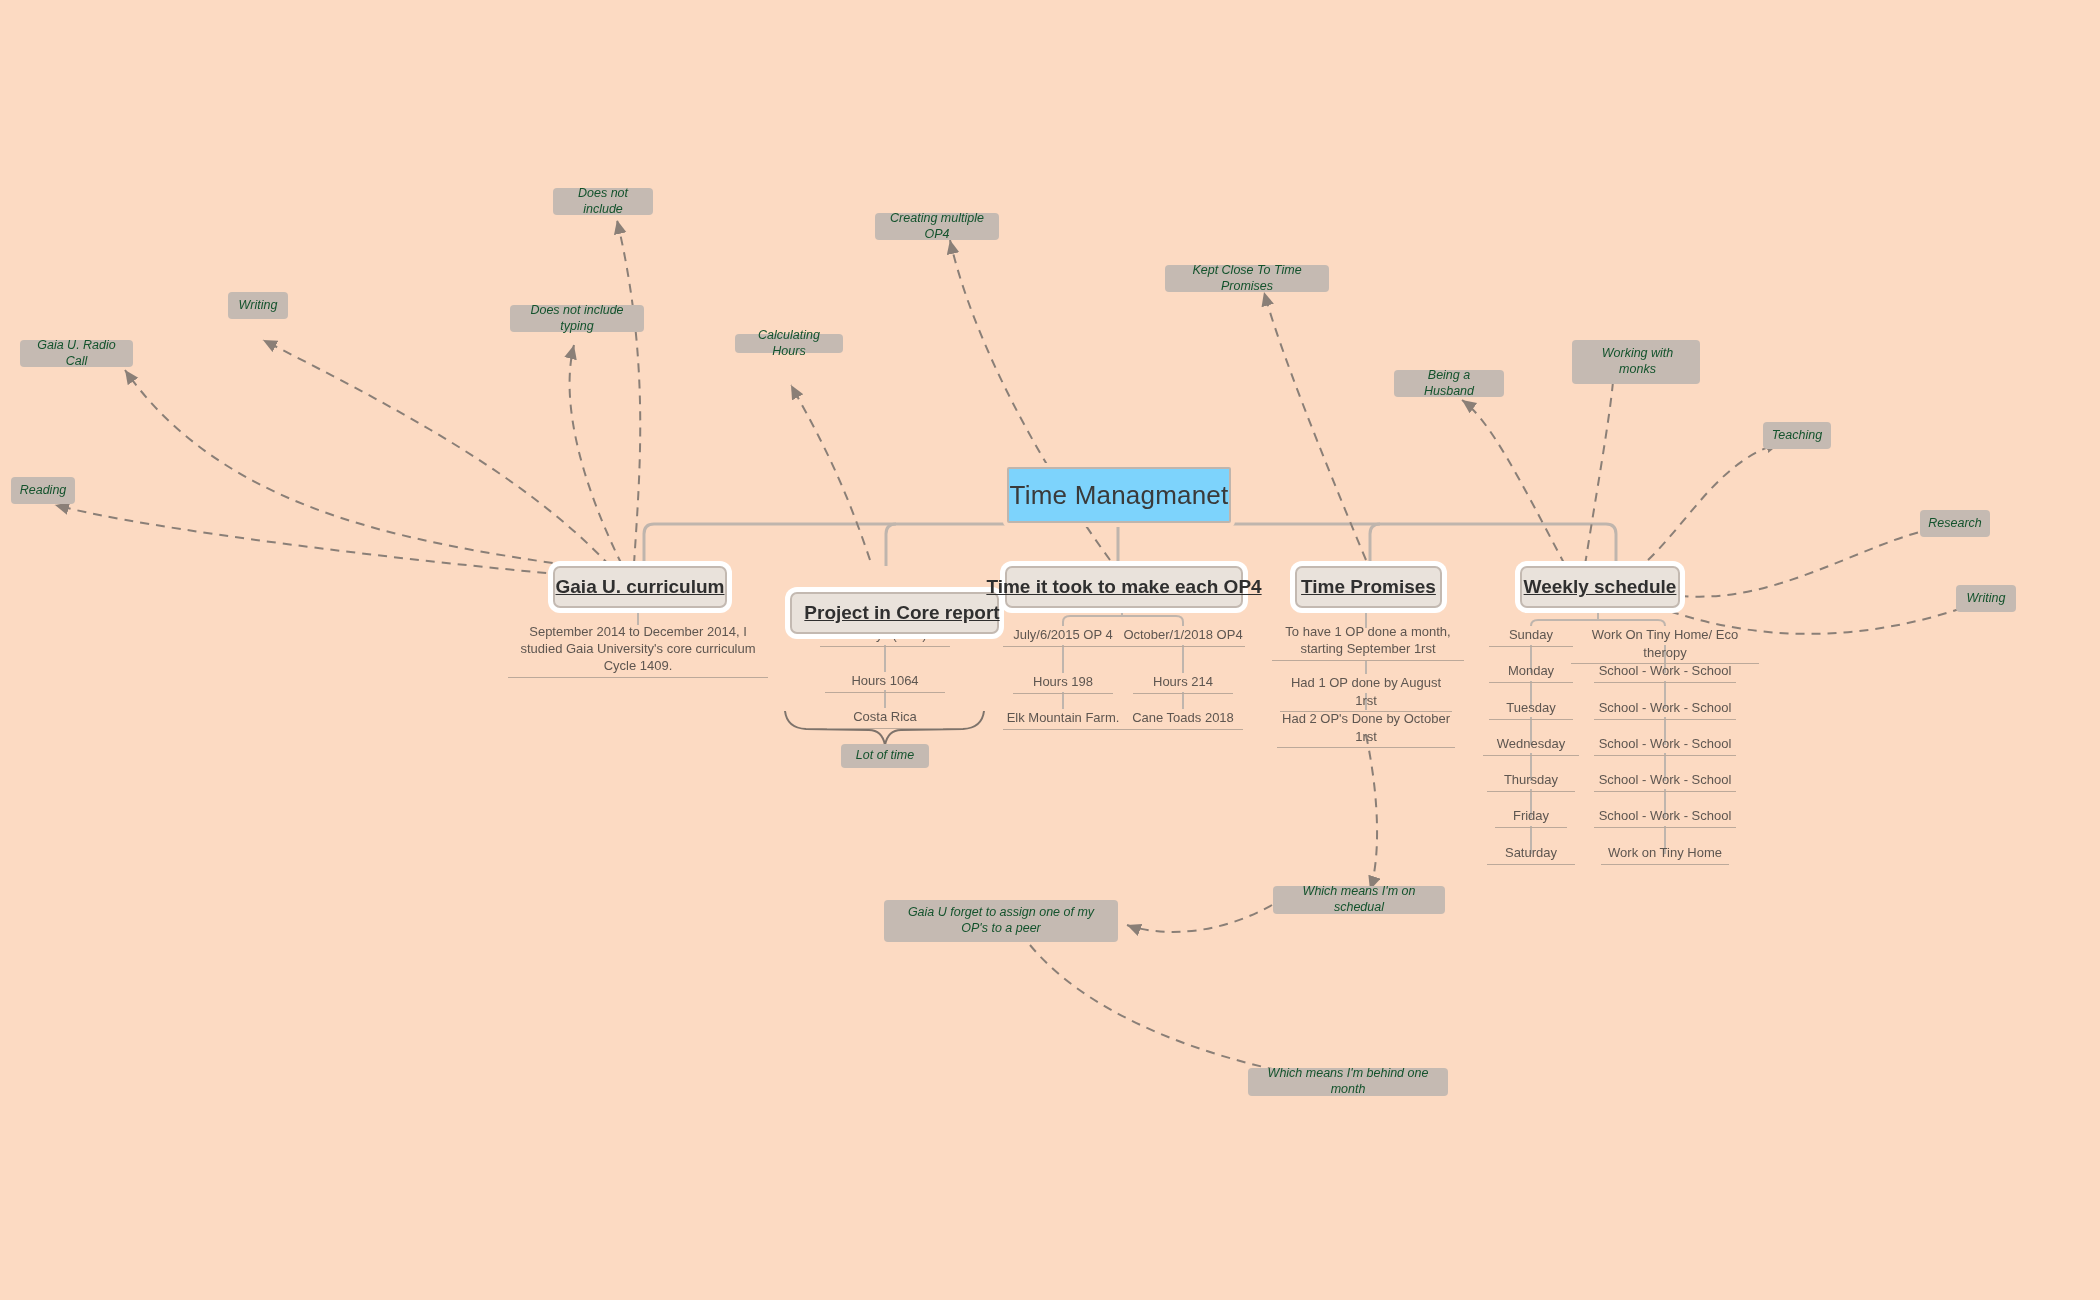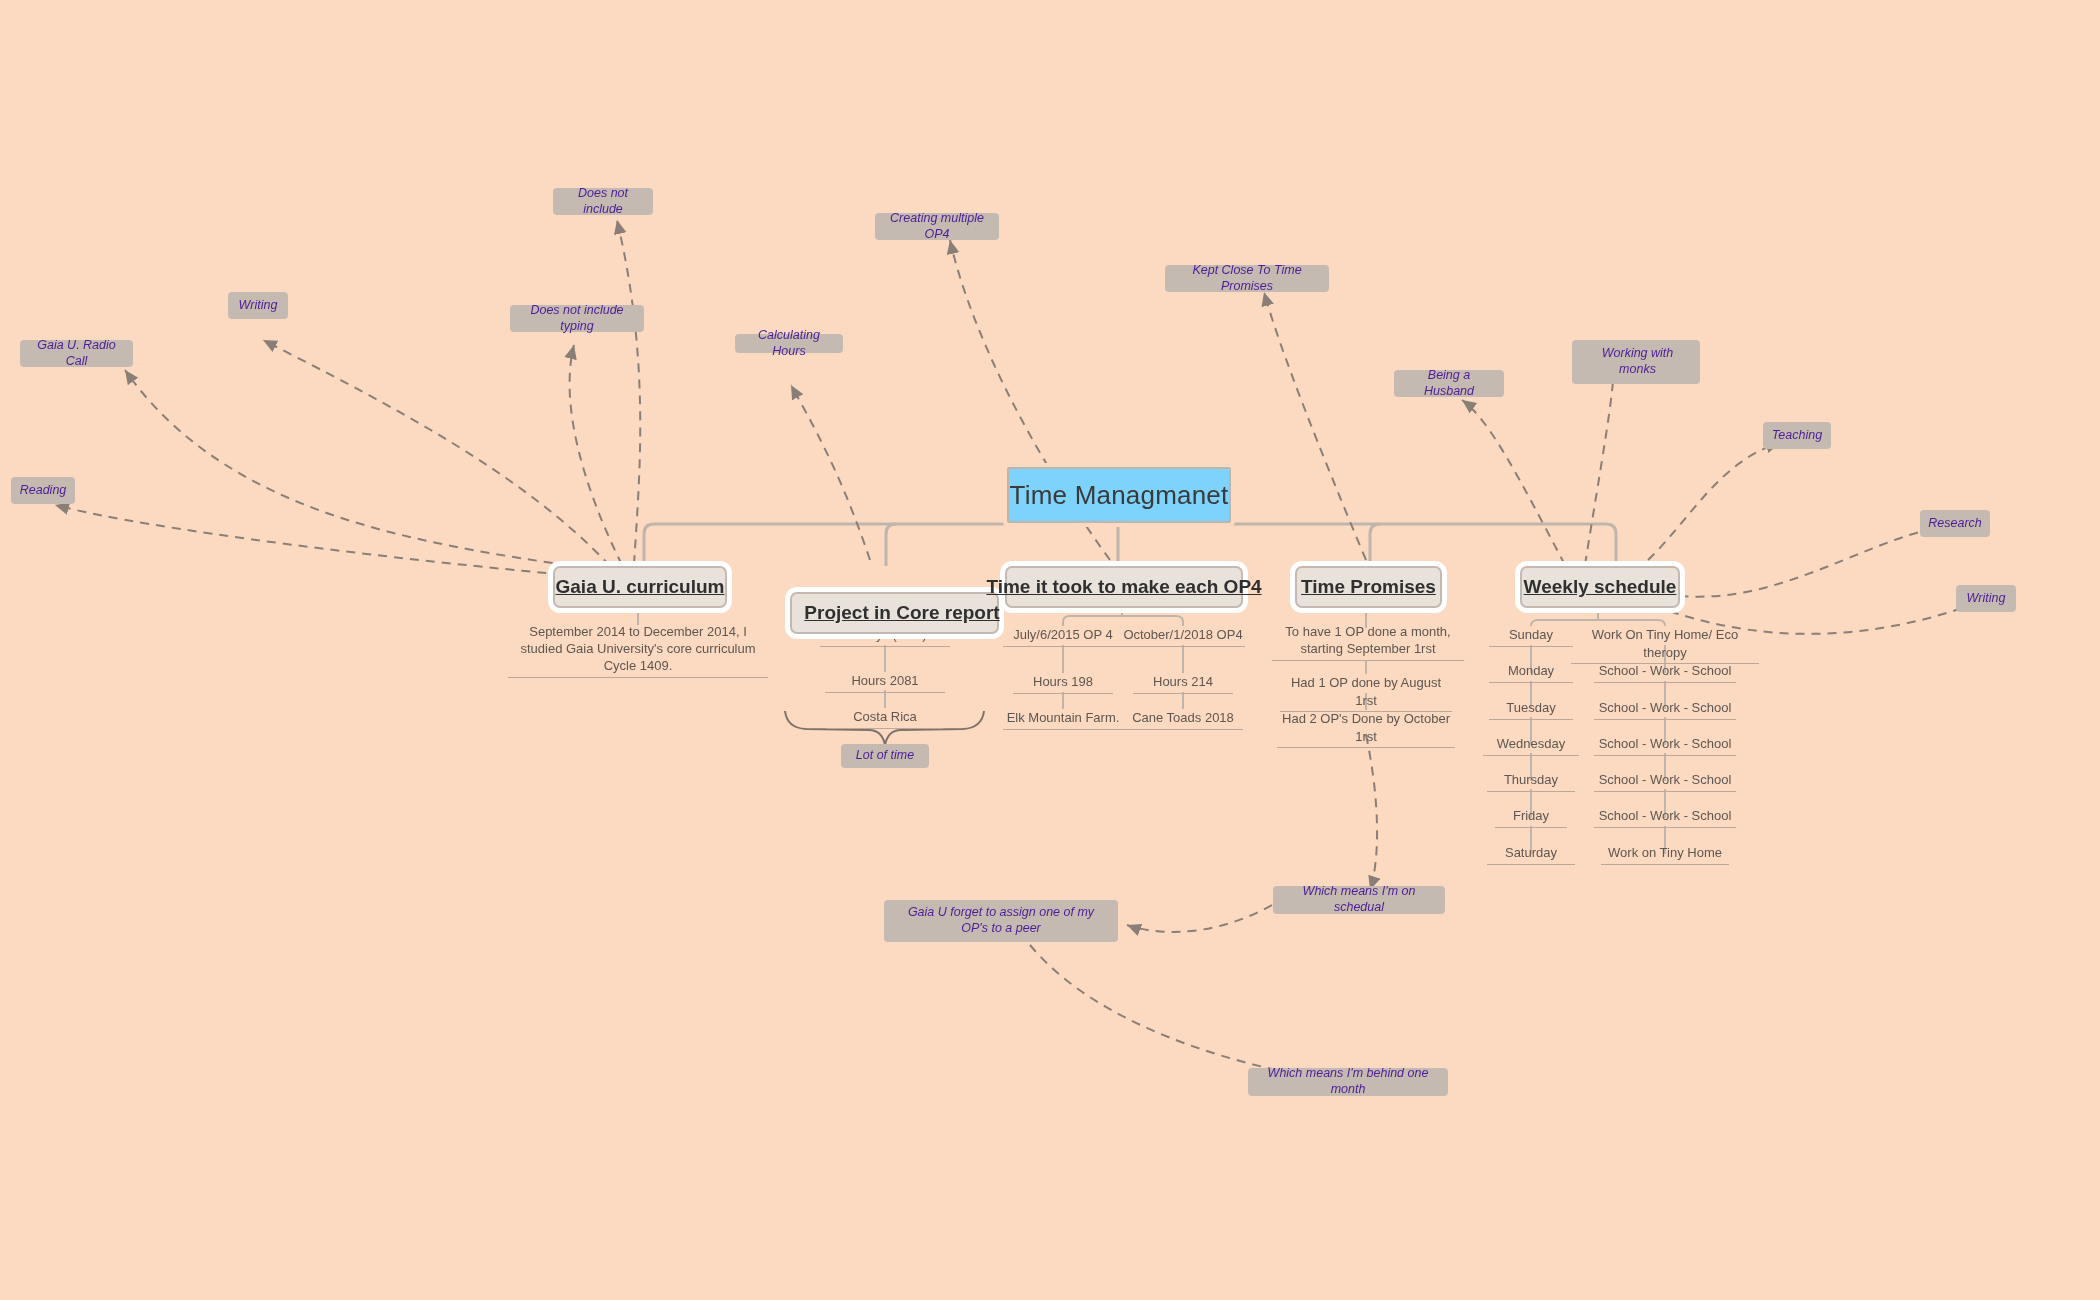--- a/index.html
+++ b/index.html
@@ -54,21 +54,21 @@
     padding-bottom:2px;
     z-index:4;
   }
   .leaf.two-line{line-height:1.3;}
 
   
   .callout{
     position:absolute;
     background:#C5BAB2;
     border-radius:4px;
-    color:#4c1d95;
+    color:#14532d;
     font-size:12.5px;
     font-style:italic;
     display:flex;align-items:center;justify-content:center;
     text-align:center;
     padding:5px 9px;
     box-sizing:border-box;
     line-height:1.25;
     z-index:7;
   }
 </style>
@@ -187,21 +187,21 @@
     <span>Time Promises</span>
   </div>
 
   <div class="branch-node" style="left:1520px;top:566px;width:156px;height:38px;">
     <span>Weekly schedule</span>
   </div>
 
   <div class="leaf two-line" style="left:508px;top:624px;width:260px;">September 2014 to December 2014, I studied Gaia University's core curriculum Cycle 1409.</div>
 
   <div class="leaf" style="left:820px;top:626px;width:130px;">58 days (24/7)</div>
-  <div class="leaf" style="left:825px;top:672px;width:120px;">Hours 2081</div>
+  <div class="leaf" style="left:825px;top:672px;width:120px;">Hours 1064</div>
   <div class="leaf" style="left:827px;top:708px;width:116px;">Costa Rica</div>
 
   <div class="callout" style="left:841px;top:744px;width:88px;height:24px;">Lot of time</div>
 
   <div class="leaf" style="left:1003px;top:626px;width:120px;">July/6/2015 OP 4</div>
   <div class="leaf" style="left:1013px;top:673px;width:100px;">Hours 198</div>
   <div class="leaf" style="left:1003px;top:709px;width:120px;">Elk Mountain Farm.</div>
 
   <div class="leaf" style="left:1121px;top:626px;width:124px;">October/1/2018 OP4</div>
   <div class="leaf" style="left:1133px;top:673px;width:100px;">Hours 214</div>

